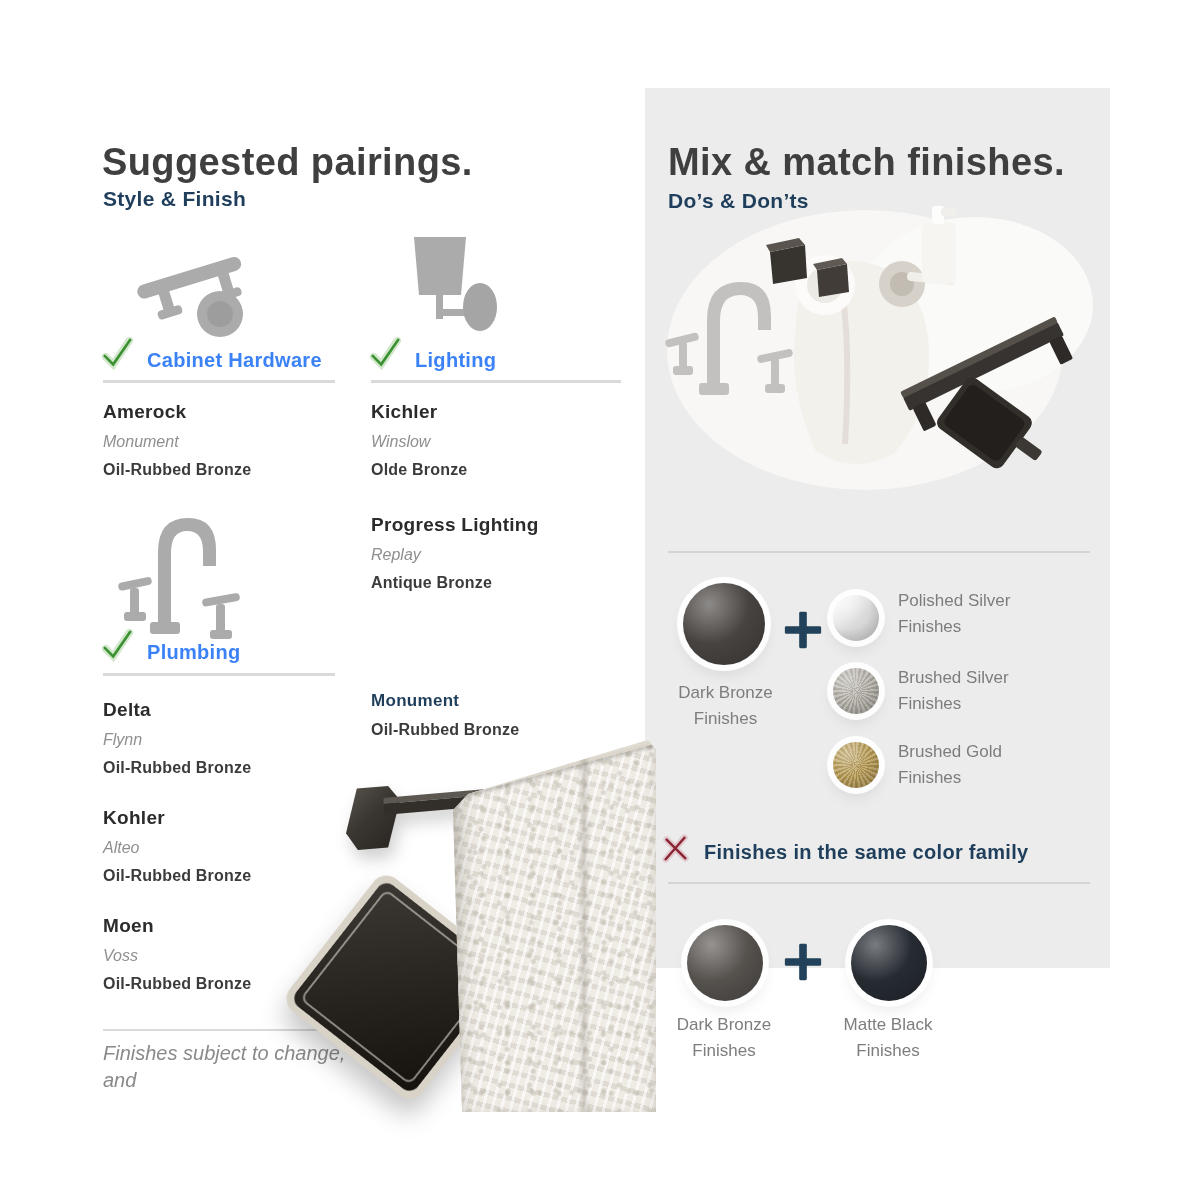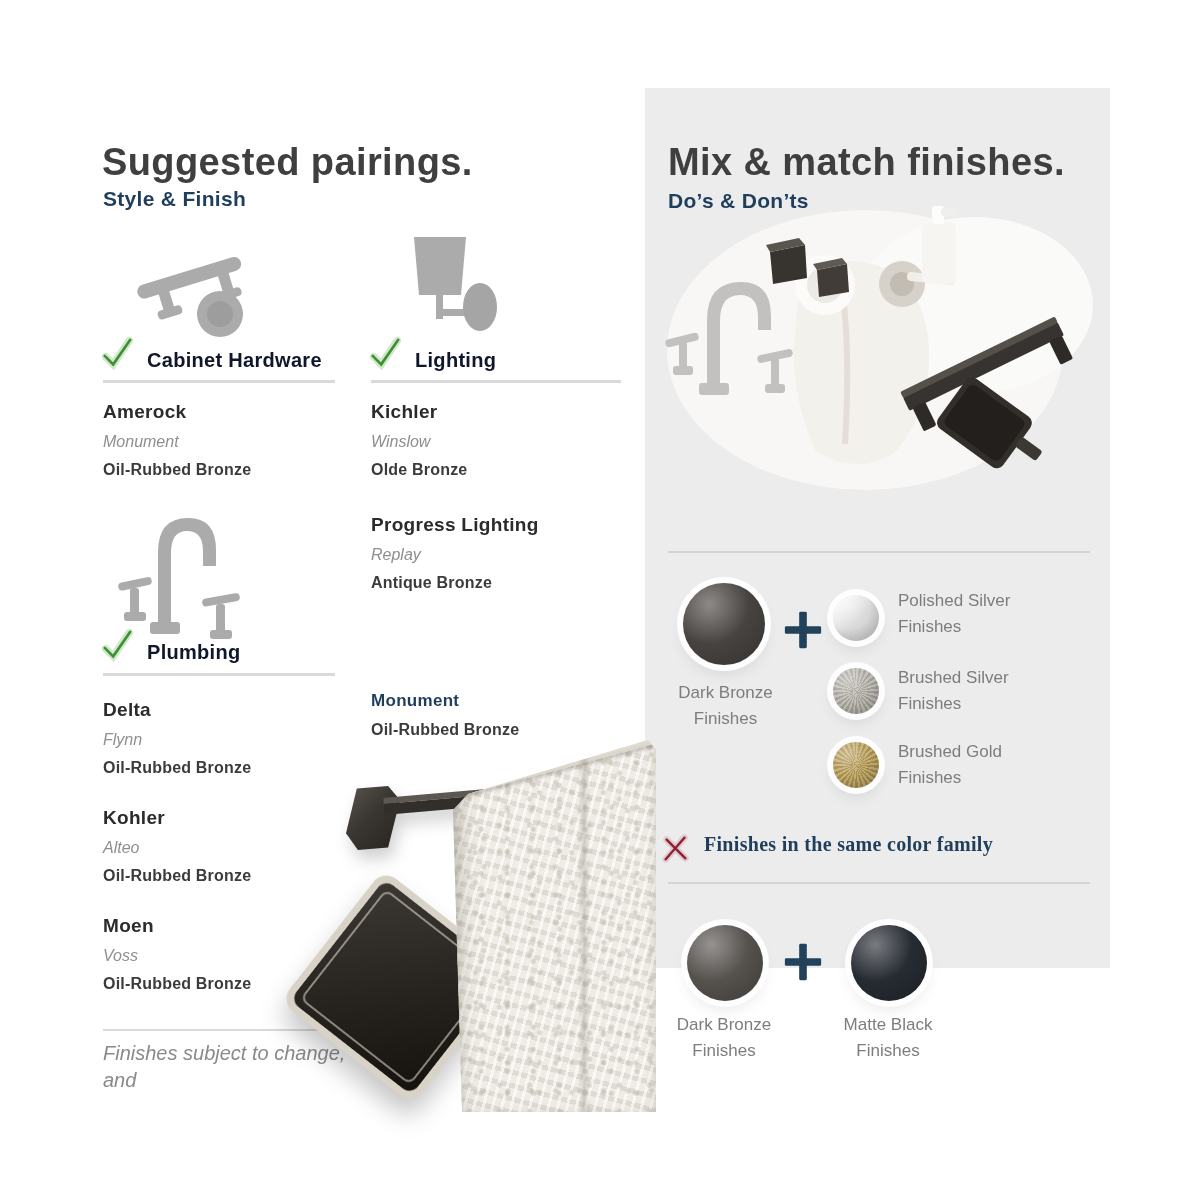--- a/index.html
+++ b/index.html
@@ -3,21 +3,21 @@
 <meta charset="utf-8">
 <style>
   html,body{margin:0;padding:0;background:#ffffff;}
   .canvas{position:relative;width:1200px;height:1200px;background:#ffffff;overflow:hidden;
           font-family:"Liberation Sans",sans-serif;}
 
   
   .big-title{position:absolute;font-size:38px;color:#3f3f3f;letter-spacing:.4px;white-space:nowrap;}
   .sub-title{position:absolute;font-size:21px;font-weight:700;color:#1f3e5c;letter-spacing:.3px;white-space:nowrap;}
   .cat-row{position:absolute;display:flex;align-items:flex-end;gap:13px;}
-  .cat-label{font-size:20px;font-weight:700;color:#0f172a;letter-spacing:.3px;white-space:nowrap;padding-bottom:2px;}
+  .cat-label{font-size:20px;font-weight:700;color:#3b82f6;letter-spacing:.3px;white-space:nowrap;padding-bottom:2px;}
   .underline{position:absolute;height:2.5px;background:#d9d9d9;}
   .brand-block{position:absolute;width:260px;}
   .brand{font-size:19px;font-weight:700;color:#2b2b2b;letter-spacing:.3px;}
   .model{font-size:16px;font-style:italic;color:#8f8f8f;margin-top:10px;}
   .finish{font-size:16px;font-weight:700;color:#3b3b3b;margin-top:10px;letter-spacing:.2px;}
   .featured .brand{font-size:17px;color:#1f3e5c;}
   .footnote{position:absolute;font-size:20px;font-style:italic;color:#8a8a8a;line-height:27px;width:250px;}
   .divider{position:absolute;height:2px;background:#d9d9d9;}
 
   
@@ -161,21 +161,21 @@
     </div>
 
     <div class="heading-row" style="left:16px;top:745px;">
       <span class="x-wrap" style="color: rgb(140, 35, 52);">
         <svg width="30" height="30" viewBox="0 0 32 32">
           <path d="M6 7 L26 27 M25 5 L5 28" stroke="#d8aab2" stroke-width="7" stroke-linecap="round" opacity="0.5" fill="none"></path>
           <path d="M6 7 L26 27" stroke="currentColor" stroke-width="2.6" stroke-linecap="round"></path>
           <path d="M25 5 L5 28" stroke="currentColor" stroke-width="2.6" stroke-linecap="round"></path>
         </svg>
       </span>
-      <span class="panel-heading" style="font-family:Liberation Serif, serif;">Finishes in the same color family</span>
+      <span class="panel-heading" style="margin-top:8px;">Finishes in the same color family</span>
     </div>
     <div class="panel-divider" style="left:23px;top:794px;width:422px;"></div>
 
     <div class="finish-circle" style="left: 42px; top: 837px; width: 76px; height: 76px; background-color: rgb(85, 81, 77);"></div>
     <div class="circle-label center-label" style="left:4px;top:924px;width:150px;">
       <div>Dark Bronze</div>
       <div>Finishes</div>
     </div>
 
     <span class="plus" style="left: 137px; top: 853px; color: rgb(34, 65, 90);">

